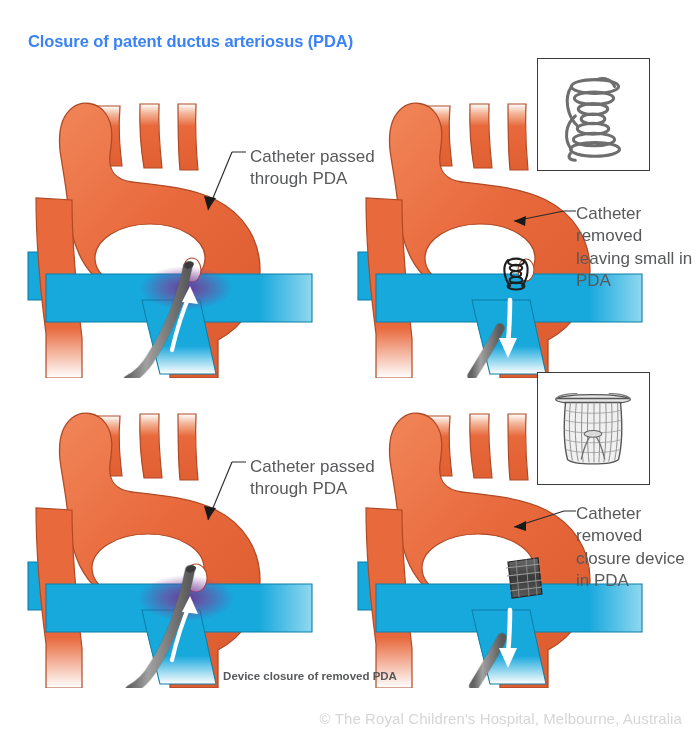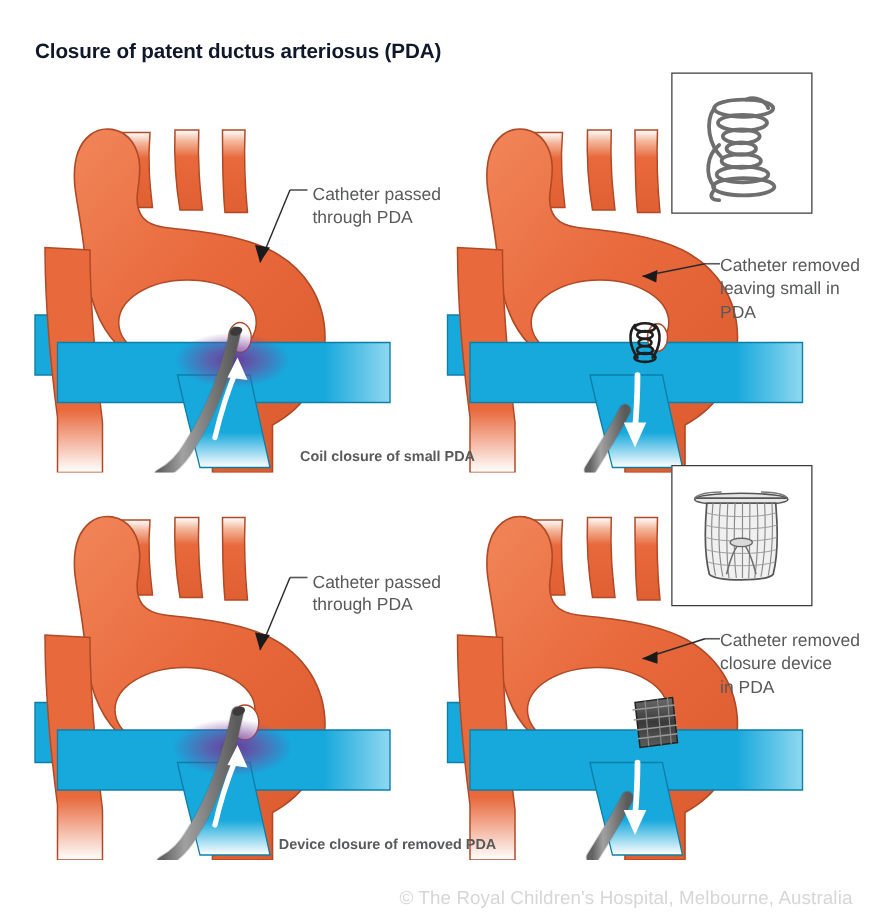--- a/index.html
+++ b/index.html
@@ -9,35 +9,35 @@
     background:#ffffff;
     font-family:"Liberation Sans", sans-serif;
     color:#58595b;
     overflow:hidden;
     position:relative;
   }
   #page{position:relative;width:700px;height:732px;}
 
   .title{
     position:absolute;left:28px;top:32px;
-    font-size:16.5px;font-weight:bold;color:#0f172a;
+    font-size:16.5px;font-weight:bold;color:#3b82f6;
     letter-spacing:-0.1px;
   }
 
   .panel-caption{
     position:absolute;
     font-size:11.5px;font-weight:bold;color:#58595b;
     text-align:center;width:400px;
   }
   #caption-coil{left:110px;top:360px;}
   #caption-device{left:110px;top:670px;}
 
   .anno{
     position:absolute;
-    font-size:14px;color:#58595b;line-height:1.32;
+    font-size:17px;color:#58595b;line-height:1.32;
     font-weight:normal;
   }
   #anno-1{left:250px;top:146px;}
   #anno-2{left:576px;top:203px;}
   #anno-3{left:250px;top:456px;}
   #anno-4{left:576px;top:503px;}
 
   .copyright{
     position:absolute;right:18px;top:710px;
     font-size:15px;color:#d6d6d6;letter-spacing:0.1px;
@@ -282,21 +282,20 @@
   <div class="anno" id="anno-3">
     <div>Catheter passed</div>
     <div>through PDA</div>
   </div>
   <div class="anno" id="anno-4">
     <div>Catheter removed</div>
     <div>closure device</div>
     <div>in PDA</div>
   </div>
 
-  <div class="panel-caption" id="caption-coil">Coil closure of small PDA</div>
   <div class="panel-caption" id="caption-device">Device closure of removed PDA</div>
 
   <div class="inset" id="inset-coil">
     <svg viewBox="0 0 113 113">
       <g stroke="#6E6E6E" stroke-width="3.1" fill="none" stroke-linecap="round">
         <ellipse cx="58" cy="28" rx="24" ry="7"></ellipse>
         <ellipse cx="57" cy="40" rx="20" ry="6.4"></ellipse>
         <ellipse cx="56" cy="51" rx="15" ry="5.6"></ellipse>
         <ellipse cx="56" cy="61" rx="12" ry="5"></ellipse>
         <ellipse cx="56" cy="71" rx="16" ry="5.6"></ellipse>

